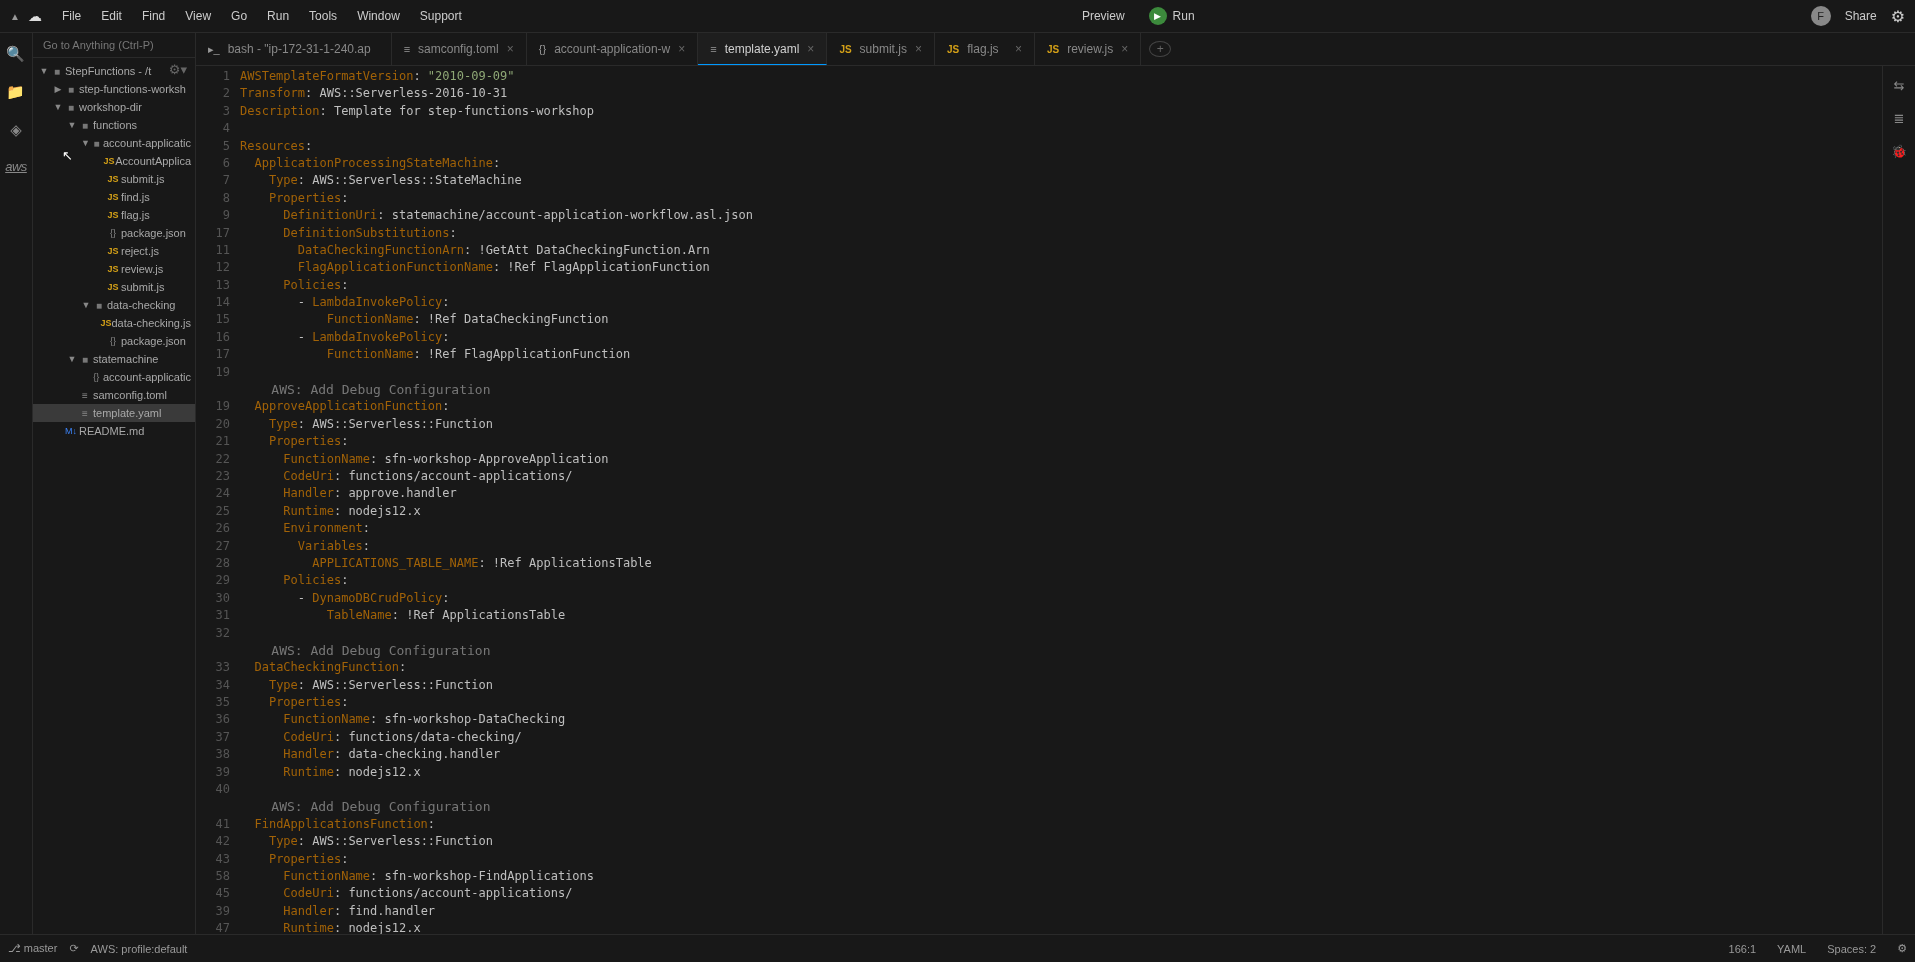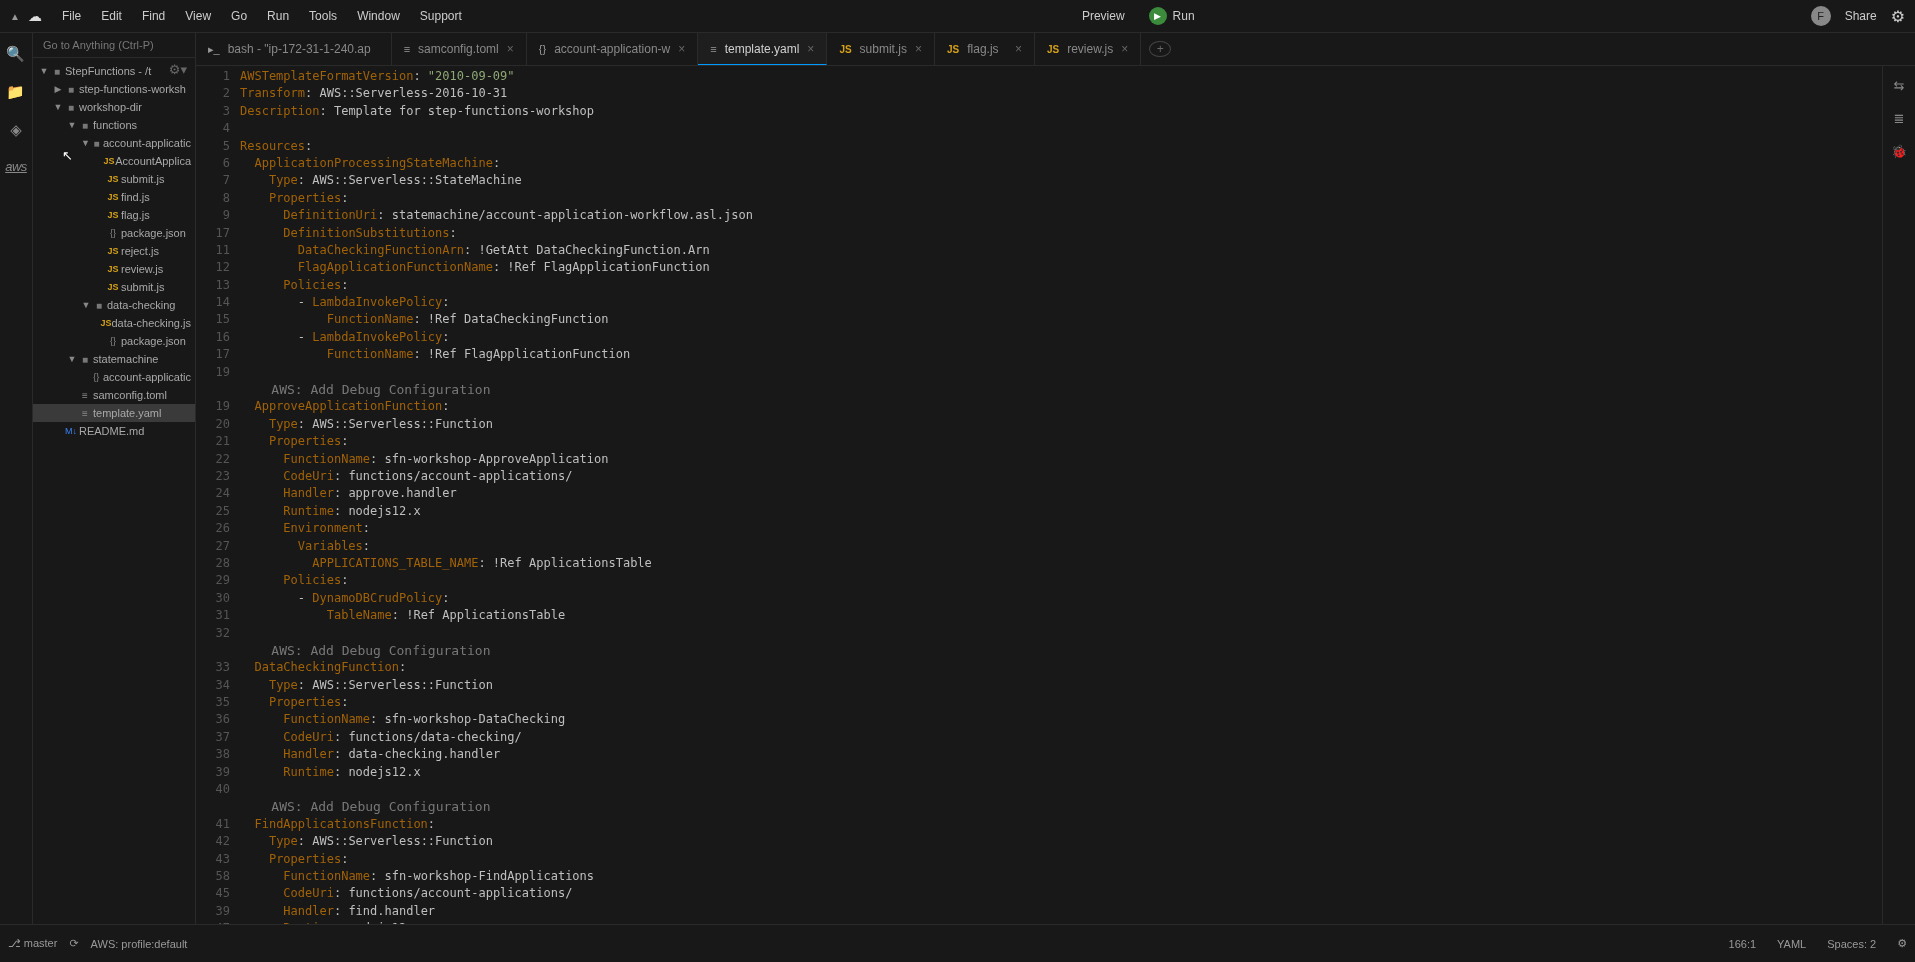--- a/index.html
+++ b/index.html
@@ -74,21 +74,21 @@
 .codelens { color: #777; font-size: 13px;}
 
 
 .k-red { color: #a16207; }
 .k-str { color: #8fa876; }
 .k-plain { color: #bfbfbf; }
 
 .right-rail { width: 33px; background: #181818; display: flex; flex-direction: column; align-items: center; padding-top: 12px; gap: 18px; border-left: 1px solid #2a2a2a; }
 .right-rail span { color: #888; font-size: 13px; cursor: pointer; }
 
-.statusbar { height: 38px; background: #181818; display: flex; align-items: center; padding: 0 8px; color: #999; font-size: 11px; border-top: 1px solid #2a2a2a; justify-content: space-between; }
+.statusbar { height: 28px; background: #181818; display: flex; align-items: center; padding: 0 8px; color: #999; font-size: 11px; border-top: 1px solid #2a2a2a; justify-content: space-between; }
 .status-left { display: flex; align-items: center; gap: 12px; }
 .status-right { display: flex; align-items: center; gap: 21px; }
 .branch-icon { font-size: 11px; }
 
 .cursor-ptr { position: absolute; left: 62px; top: 148px; color: #fff; font-size: 13px; pointer-events: none; z-index: 99;}
 </style>
 </head>
 <body>
 
 <div class="menubar">

